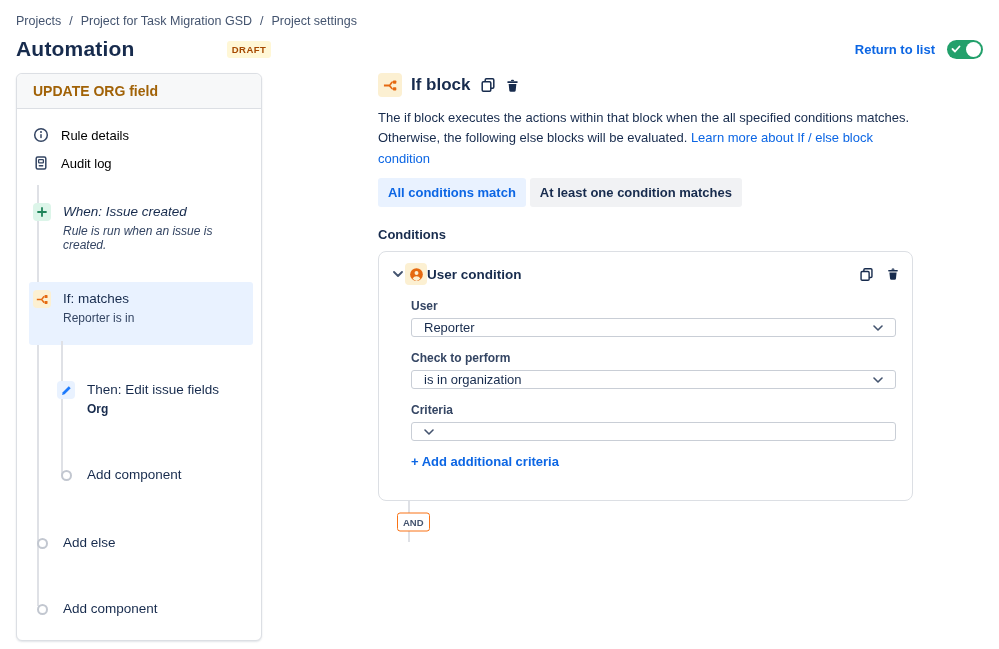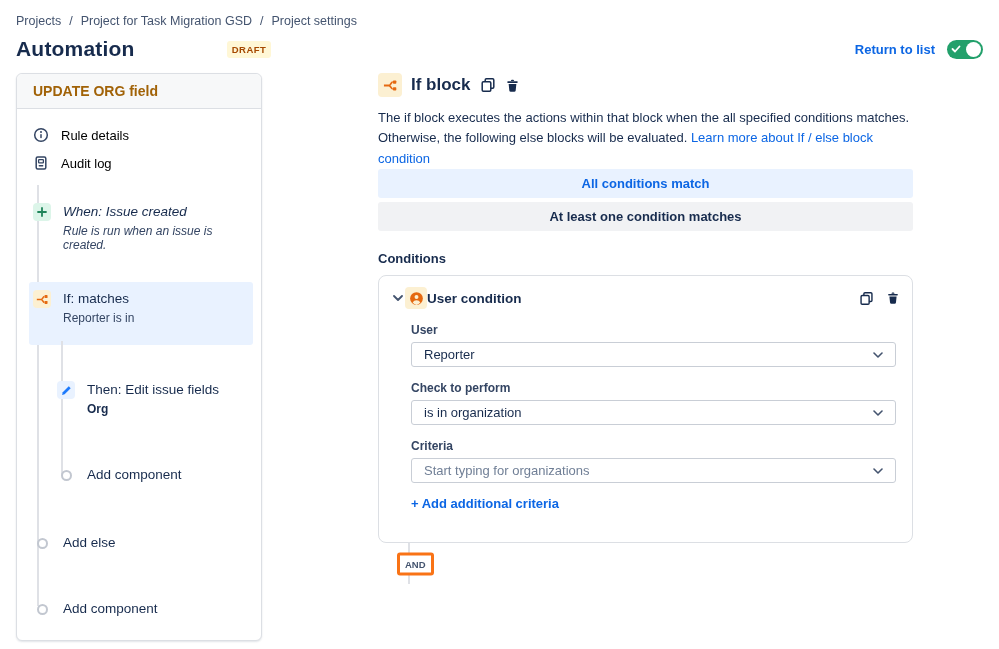--- a/index.html
+++ b/index.html
@@ -56,43 +56,43 @@
 
   
   .content { width:535px; margin-left:116px; }
   .block-header { display:flex; align-items:center; gap:9px; }
   .block-icon { width:24px; height:24px; border-radius:4px; background:#FCF0D2; display:flex; align-items:center; justify-content:center; }
   .block-title { font-size:17px; font-weight:700; color:#172B4D; }
   .hicon { cursor:pointer; display:flex; align-items:center; }
   .desc { margin-top:11px; font-size:13px; line-height:1.57; color:#172B4D; }
   .desc a { color:#0C66E4; text-decoration:none; cursor:pointer; }
   .run-label { margin-top:15px; font-size:13px; font-weight:700; color:#172B4D; }
-  .segments { margin-top:0; display:flex; gap:4px;flex-direction:column; }
+  .segments { margin-top:9px; display:flex; gap:4px; }
   .segment { border:none; font-family:inherit; font-size:13px; font-weight:600; padding:7px 10px; border-radius:3px; cursor:pointer; }
   .segment.sel { background:#E9F2FF; color:#0C66E4; }
   .segment.unsel { background:#F1F2F4; color:#172B4D; }
   .conditions-label { margin-top:20px; font-size:13px; font-weight:700; color:#172B4D; }
 
   .cond-card { margin-top:9px; border:1px solid #DCDFE4; border-radius:8px; background:#fff; padding:11px 12px 30px 12px; }
   .cond-head { display:flex; align-items:center; gap:0; }
   .chev { cursor:pointer; display:flex; align-items:center; padding:2px; }
   .cond-icon { width:22px; height:22px; border-radius:4px; background:#FCF0D2; display:flex; align-items:center; justify-content:center; }
   .cond-title { font-size:13.5px; font-weight:700; color:#172B4D; }
   .cond-head .right { margin-left:auto; display:flex; align-items:center; gap:12px; }
   .cond-body { margin-left:20px; margin-right:4px; }
   .field-label { margin-top:14px; font-size:12px; font-weight:600; color:#344563; }
-  .select { margin-top:5px; height:25px; border:1px solid #C9CED6; border-radius:3px; background:#fff;
+  .select { margin-top:5px; height:19px; border:1px solid #C9CED6; border-radius:3px; background:#fff;
             display:flex; align-items:center; padding:0 12px; font-size:13px; color:#172B4D; cursor:pointer; }
   .select .val { flex:1; }
   .select.placeholder .val { color:#707F96; }
   .add-criteria { display:inline-block; margin-top:13px; font-size:13px; font-weight:600; color:#0C66E4; text-decoration:none; cursor:pointer; }
 
   .connector { position:relative; height:41px; }
   .connector .vline { position:absolute; left:30px; top:0; bottom:0; width:2px; background:#DFE1E6; }
-  .and-chip { position:absolute; left:19px; top:50%; transform:translateY(-50%); background:#fff; border:3px solid #f97316;
+  .and-chip { position:absolute; left:19px; top:50%; transform:translateY(-50%); background:#fff; border:1px solid #f97316;
               border-radius:3px; font-size:9.5px; font-weight:600; color:#44546F; padding:3px 5px; }
 
   .add-conditions { border:1px solid #DCDFE4; border-radius:8px; height:35px; display:flex; align-items:center;
                     gap:11px; padding:0 14px; cursor:pointer; background:#fff; }
   .add-conditions span { font-size:13px; font-weight:600; color:#0C66E4; }
 </style>
 </head>
 <body>
 
 <div class="app">
@@ -292,21 +292,20 @@
           <div class="field-label">Check to perform</div>
           <div class="select">
             <span class="val">is in organization</span>
             <svg width="10" height="8" viewBox="0 0 10 8">
                 <polyline points="1,2 5,6 9,2" fill="none" stroke="#44546F" stroke-width="1.6" stroke-linecap="round" stroke-linejoin="round"></polyline>
               </svg>
           </div>
 
           <div class="field-label">Criteria</div>
           <div class="select placeholder">
-            <span class="val">Start typing for organizations</span>
             <svg width="10" height="8" viewBox="0 0 10 8">
                 <polyline points="1,2 5,6 9,2" fill="none" stroke="#44546F" stroke-width="1.6" stroke-linecap="round" stroke-linejoin="round"></polyline>
               </svg>
           </div>
 
           <a class="add-criteria">+ Add additional criteria</a>
         </div>
       </div>
 
       <div class="connector">

